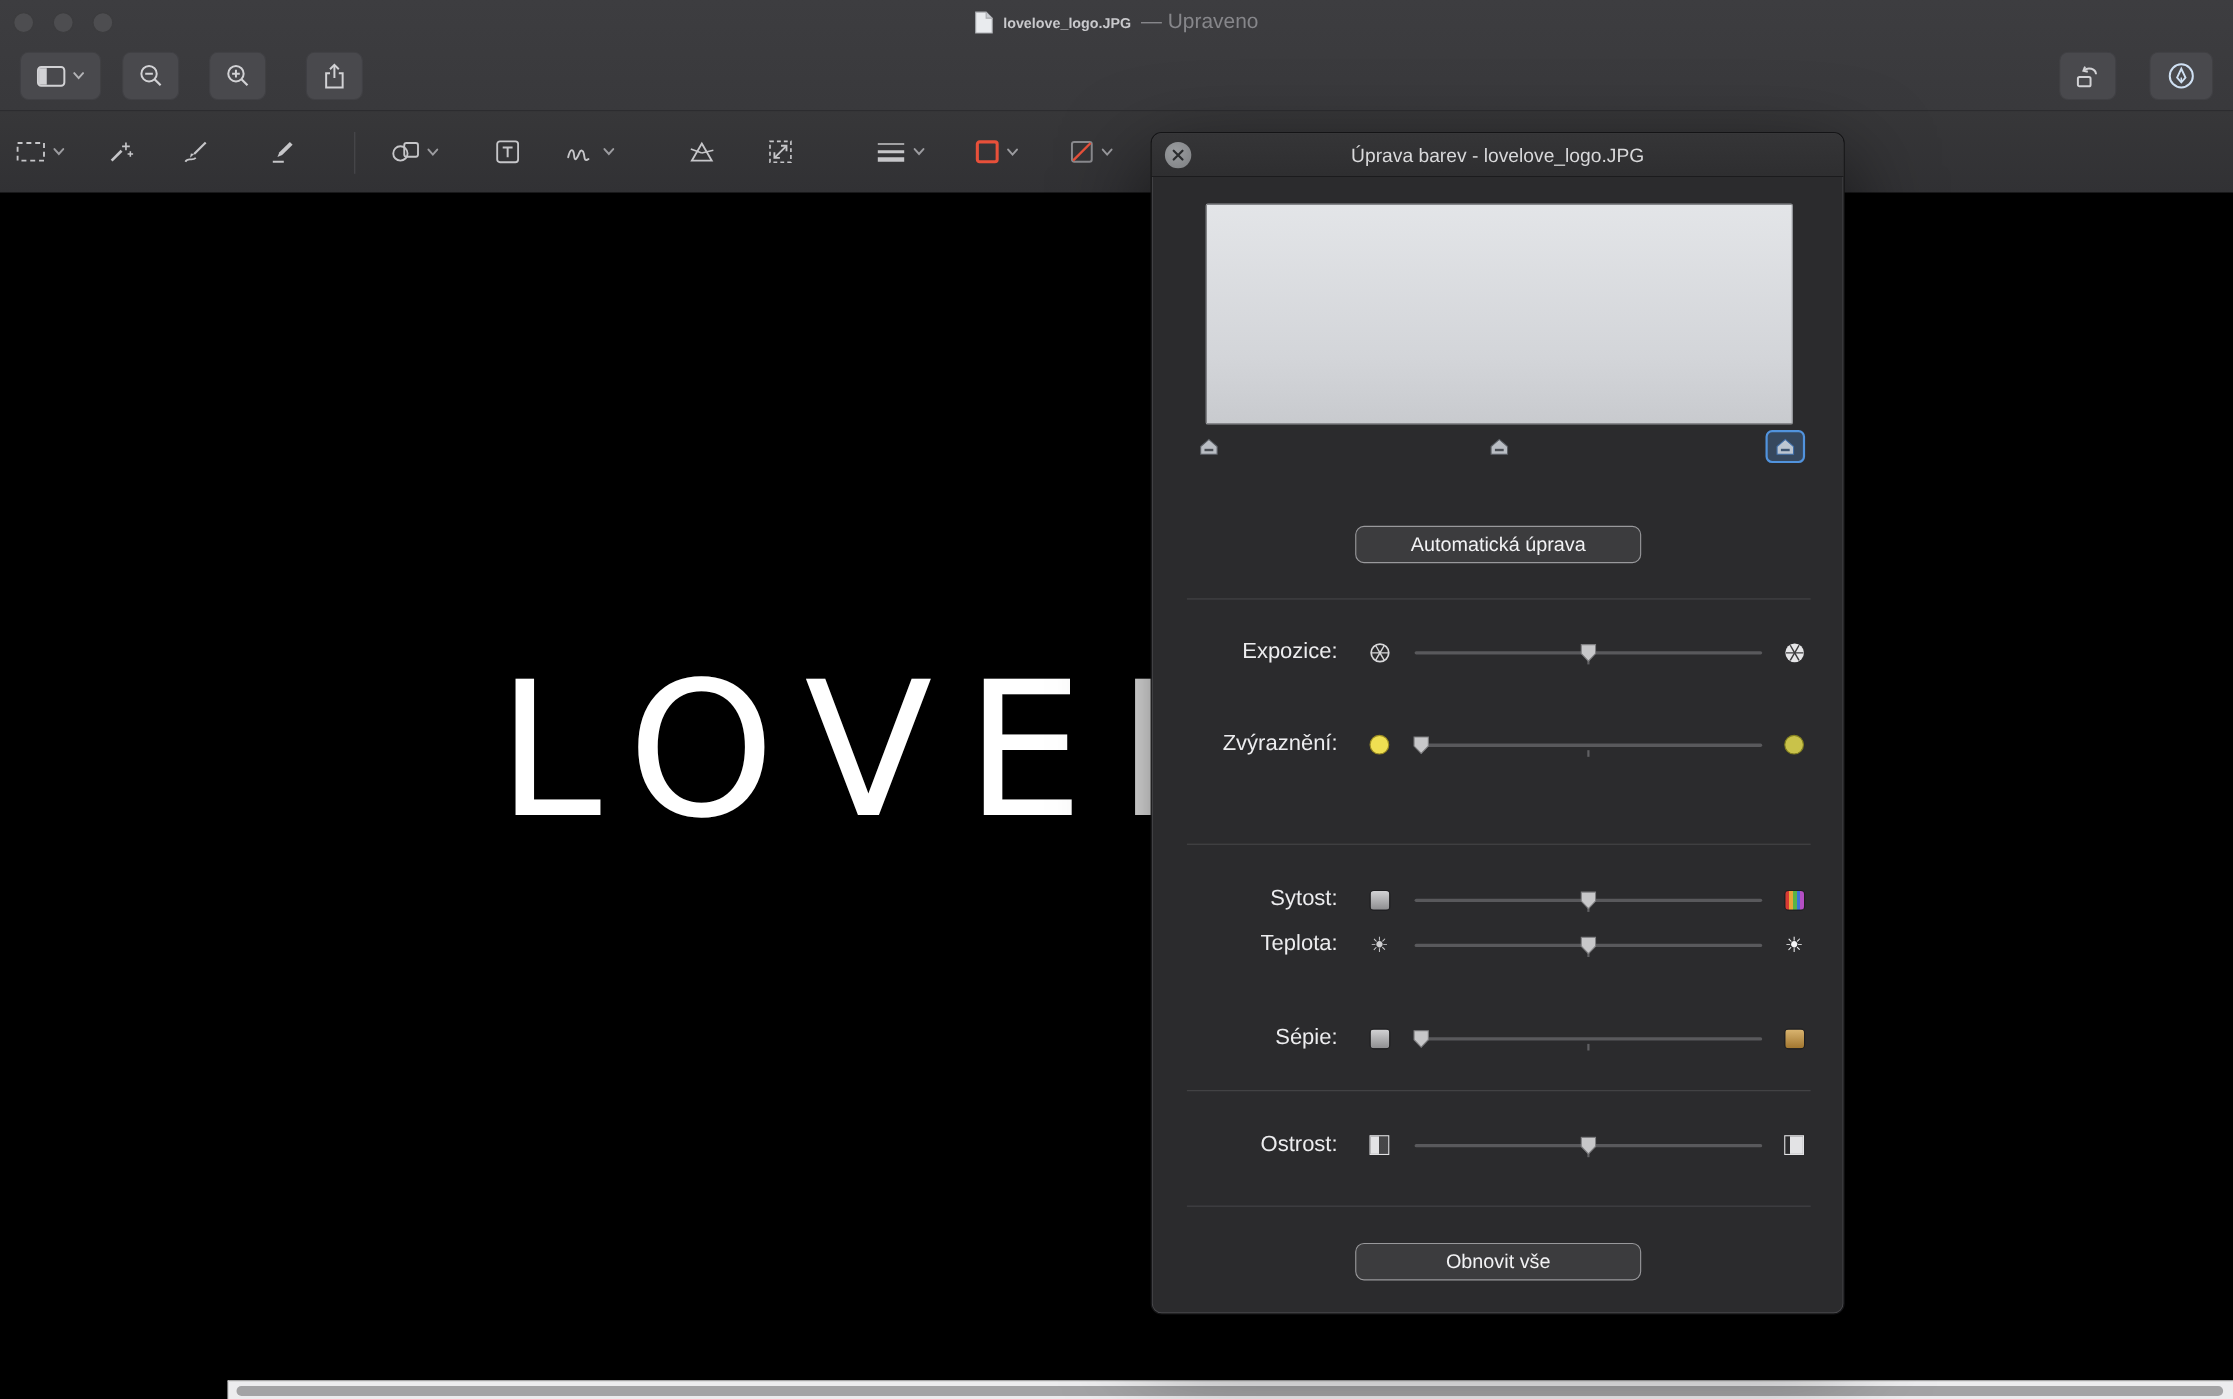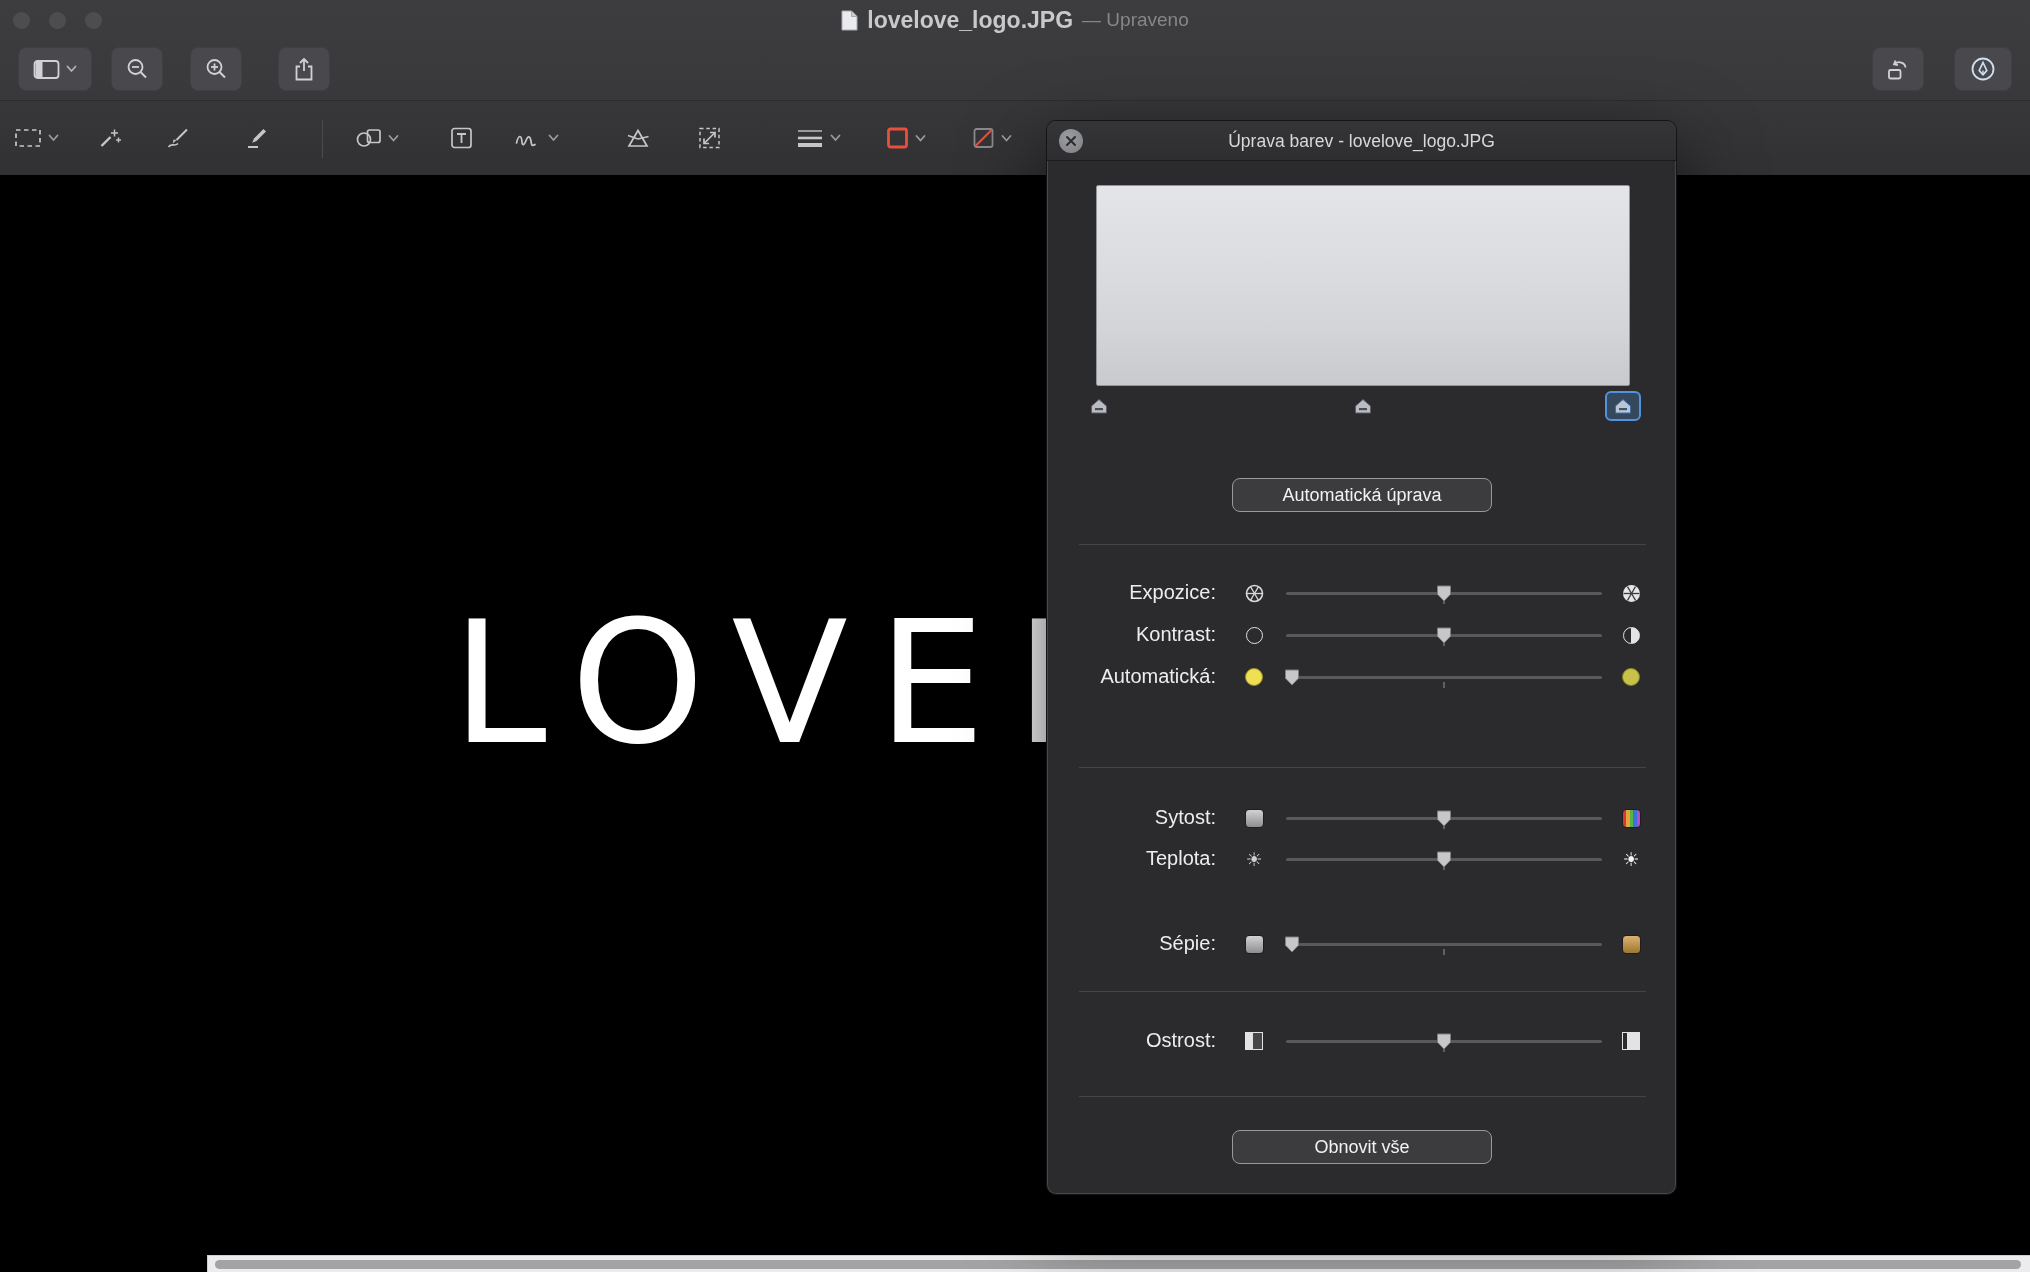--- a/index.html
+++ b/index.html
@@ -9,21 +9,21 @@
 
   
   .header { position:absolute; left:0; top:0; width:2030px; height:175px;
     background:linear-gradient(180deg,#3d3d40 0%,#39393c 55%,#343437 100%);
     border-bottom:1px solid #000; }
   .titlebar { position:absolute; left:0; top:0; width:100%; height:40px; }
   .tlights { position:absolute; left:12px; top:11px; display:flex; gap:17px; }
   .tlight { width:19px; height:19px; border-radius:50%; background:#4d4d50; border:1px solid #3c3c3e; }
   .wintitle { position:absolute; left:0; top:0; width:100%; height:40px;
     display:flex; align-items:center; justify-content:center; gap:9px; }
-  .wintitle .fname { font-size:23px; font-weight:700; color:#c9c9cc; }
+  .wintitle .fname { font-size:13px; font-weight:700; color:#c9c9cc; }
   .wintitle .fstatus { font-size:19px; font-weight:400; color:#86868a; }
 
   .toolrow { position:absolute; left:0; top:40px; width:100%; height:60px; }
   .tbtn { position:absolute; top:7px; height:44px; background:#49494d; border:1px solid #404044;
     border-radius:8px; display:flex; align-items:center; justify-content:center; gap:6px; }
 
   .markupbar { position:absolute; left:0; top:100px; width:100%; height:75px;
     border-top:1px solid #2c2c2f; background:linear-gradient(180deg,#373739,#313134); }
   .mtool { position:absolute; top:50%; transform:translateY(-50%); display:flex; align-items:center; gap:6px; }
   .vdiv { position:absolute; top:19px; width:1px; height:38px; background:#4a4a4e; }
@@ -347,41 +347,23 @@
               <line x1="10.5" y1="10.5" x2="14.5" y2="17.4"></line>
               <line x1="10.5" y1="10.5" x2="6.5" y2="17.4"></line>
               <line x1="10.5" y1="10.5" x2="2.5" y2="10.5"></line>
               <line x1="10.5" y1="10.5" x2="6.5" y2="3.6"></line>
               <line x1="10.5" y1="10.5" x2="14.5" y2="3.6"></line>
             </g>
           </svg>
         </span>
     </div>
 
-    <div class="srow" style="top:494px;">
-      <span class="slabel">Kontrast:</span>
-      <span class="lic">
-          <span class="ic-circle"></span>
-        </span>
-      <div class="strack">
-        <span class="rail"></span>
-          <span class="tick"></span>
-        <span class="thumb" style="left: 50%;">
-            <svg class="icon" width="15" height="17" viewBox="0 0 15 17">
-              <path d="M1 1 H14 V9.2 L7.5 16 L1 9.2 Z" fill="#c7c7c9" stroke="#7e7e80" stroke-width="1"></path>
-            </svg>
-          </span>
-      </div>
-      <span class="ric">
-          <span class="ic-half"></span>
-        </span>
-    </div>
 
     <div class="srow" style="top:536px;">
-      <span class="slabel">Automatická:</span>
+      <span class="slabel">Zvýraznění:</span>
       <span class="lic">
           <span class="circ circ-yellow"></span>
         </span>
       <div class="strack">
         <span class="rail"></span>
           <span class="tick"></span>
         <span class="thumb" style="left: 2%;">
             <svg class="icon" width="15" height="17" viewBox="0 0 15 17">
               <path d="M1 1 H14 V9.2 L7.5 16 L1 9.2 Z" fill="#c7c7c9" stroke="#7e7e80" stroke-width="1"></path>
             </svg>

